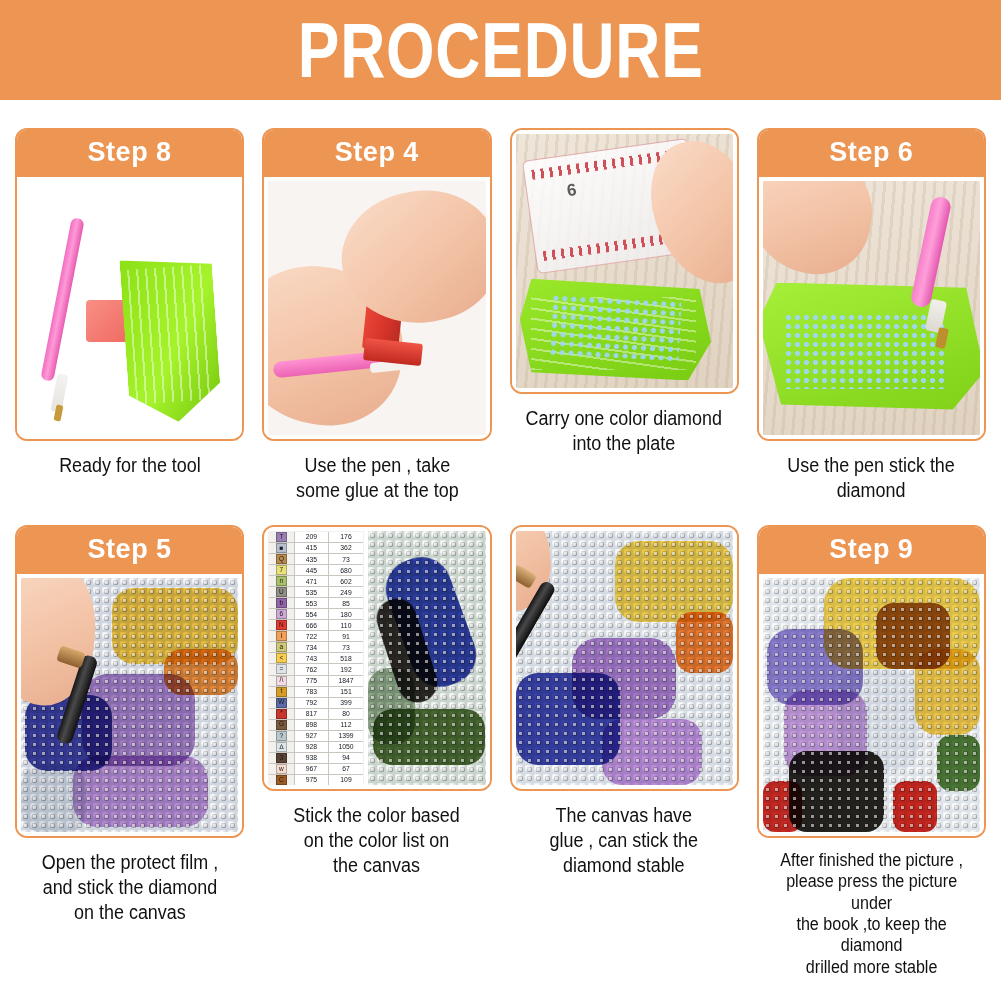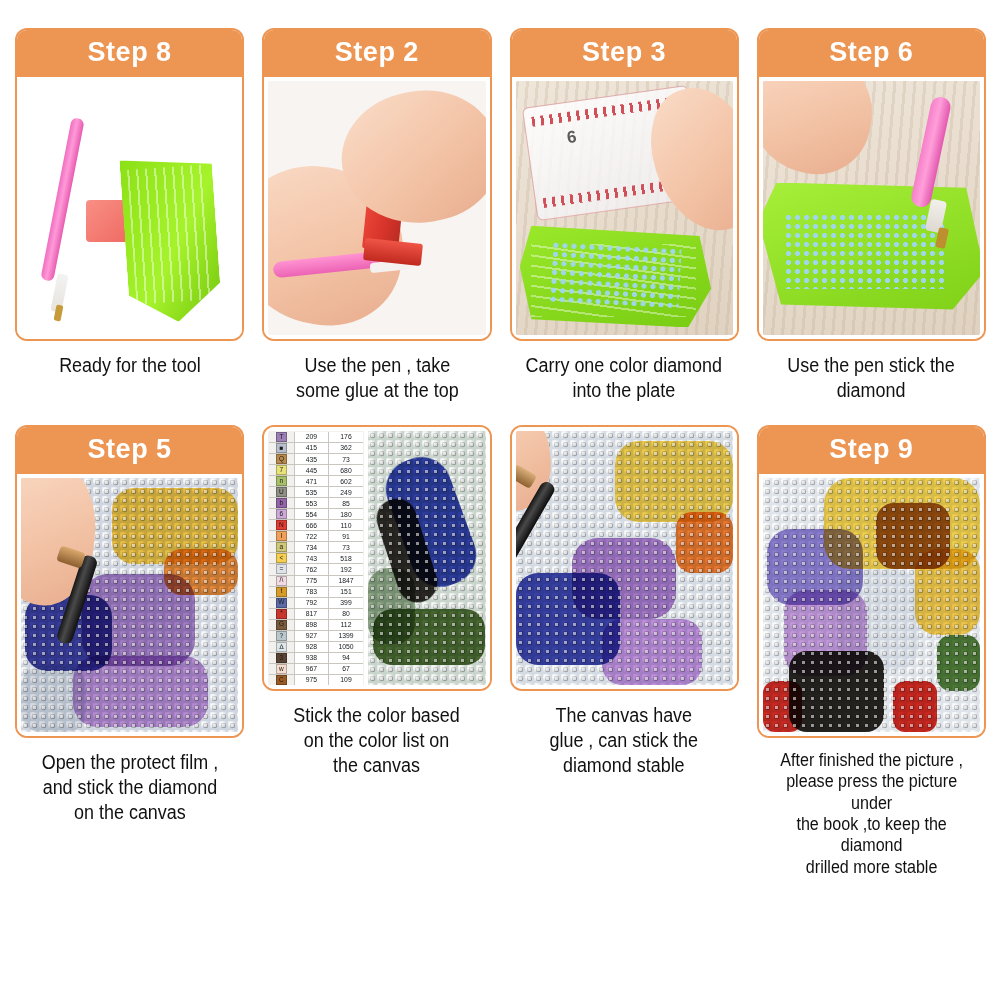--- a/index.html
+++ b/index.html
@@ -281,20 +281,23 @@
     font-family:"Liberation Sans", sans-serif;
   }
   .clist-code{border-right:1px solid #c9c6c0;}
   .s6-canvas{flex:1;position:relative;overflow:hidden;margin-left:4px;}
 </style>
 </head>
 <body>
 
 <div class="page">
 
+  <div class="header">
+    <div class="header-title">PROCEDURE</div>
+  </div>
 
   <div class="grid">
 
     <div class="cell">
       <div class="card">
         <div class="card-head">Step 8</div>
         <div class="card-body">
           <div class="photo s1">
             <div class="pen1"></div>
             <div class="pen1-tip"></div>
@@ -302,40 +305,39 @@
             <div class="wax"></div>
             <div class="tray1"></div>
           </div>
         </div>
       </div>
       <div class="caption" style="white-space: pre-line;">Ready for the tool</div>
     </div>
 
     <div class="cell">
       <div class="card">
-        <div class="card-head">Step 2</div>
+        <div class="card-head">Step 4</div>
         <div class="card-body">
           <div class="photo s2">
             <div class="skin-bg"></div>
             <div class="hand h-bot"></div>
             <div class="pen2"></div>
             <div class="pen2-tip"></div>
             <div class="glue"></div>
             <div class="glue-cap"></div>
             <div class="hand h-top"></div>
           </div>
         </div>
       </div>
       <div class="caption" style="white-space: pre-line;">Use the pen , take
 some glue at the top</div>
     </div>
 
     <div class="cell">
       <div class="card">
-        <div class="card-head">Step 3</div>
         <div class="card-body">
           <div class="photo s3">
             <div class="wood"></div>
             <div class="bag">
               <div class="bag-dots"></div>
               <div class="bag-dots b2"></div>
               <div class="bag-label">6</div>
             </div>
             <div class="hand hand3"></div>
             <div class="tray3"></div>

